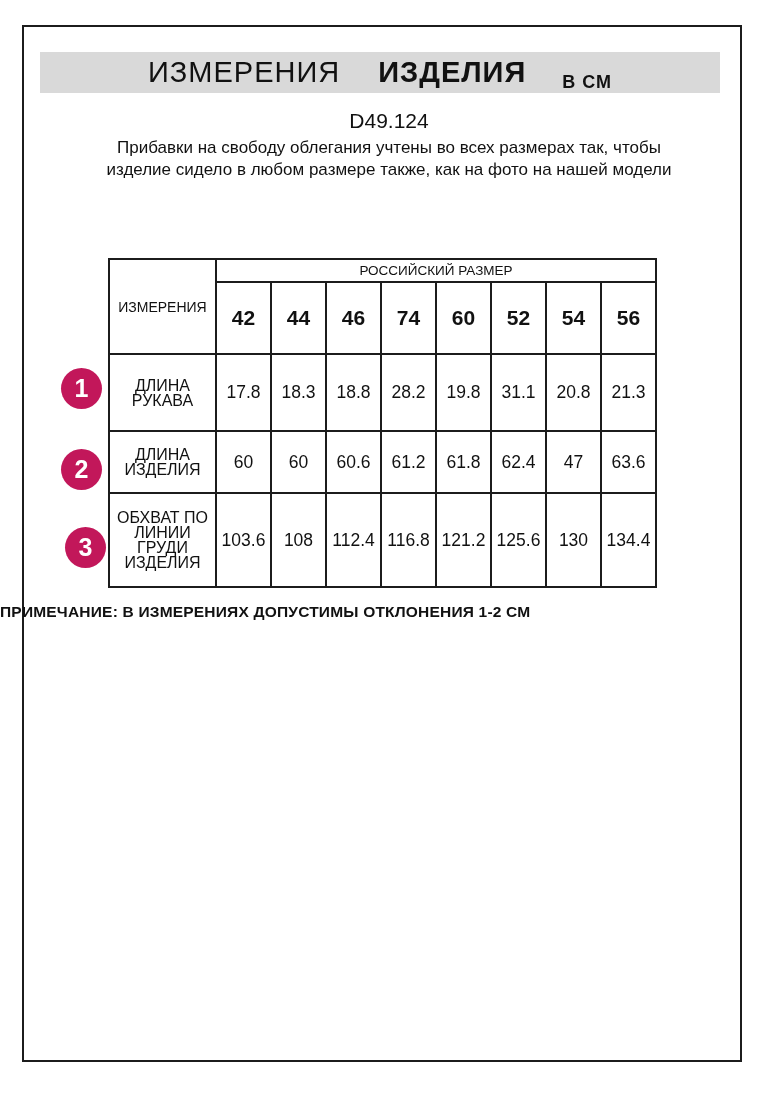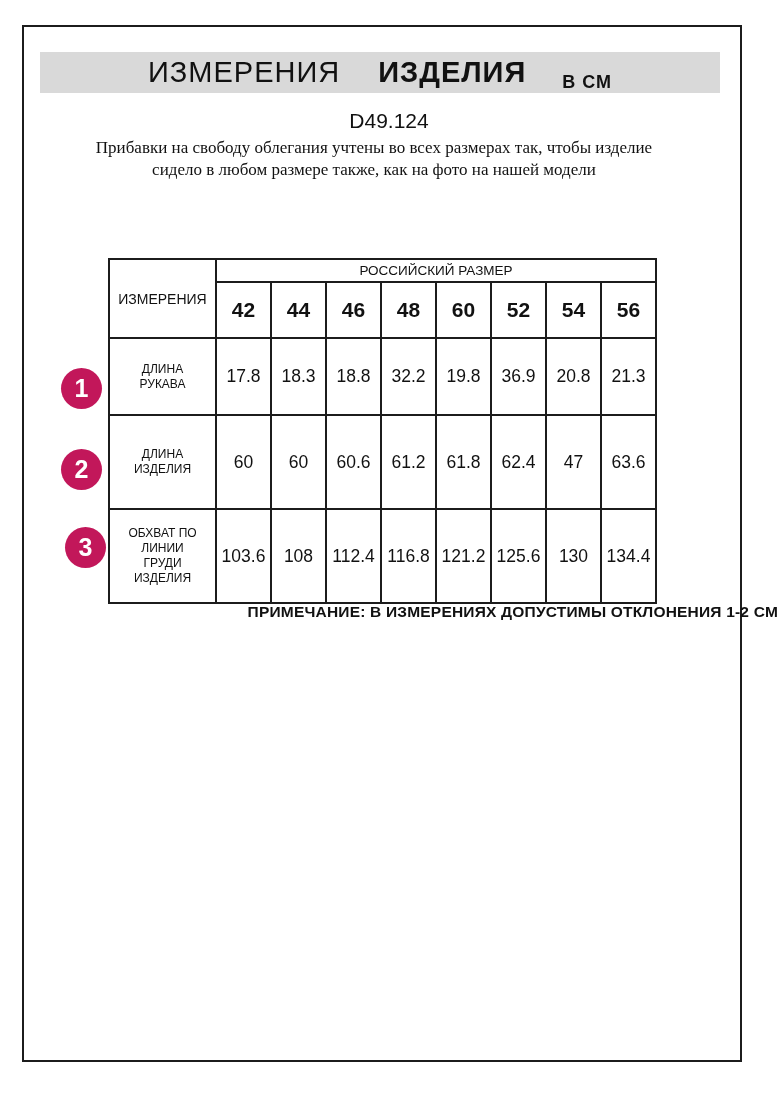--- a/index.html
+++ b/index.html
@@ -24,60 +24,60 @@
     display:flex; align-items:center; justify-content:center;
   }
   .title-word1 { font-size:29px; font-weight:normal; letter-spacing:1px; }
   .title-word2 { font-size:29px; font-weight:bold; margin-left:38px; letter-spacing:1px; }
   .title-unit  { font-size:18px; font-weight:bold; margin-left:36px; margin-top:20px; letter-spacing:1px; }
   .product-code {
     position:absolute; left:0; top:109px; width:778px;
     text-align:center; font-size:21px;
   }
   .description {
-    position:absolute; left:74px; top:137px; width:600px;
-    text-align:center; font-size:17px; line-height:22px;font-family:Liberation Serif, serif;
+    position:absolute; left:89px; top:137px; width:600px;
+    text-align:center; font-size:17px; line-height:22px;
   }
   table.size-table {
     position:absolute; left:108px; top:258px;
     border-collapse:collapse; table-layout:fixed;
   }
   .size-table td {
     border:2px solid #1c1c1c;
     text-align:center; vertical-align:middle;
     padding:0;
     overflow:hidden;
   }
   .size-table .group-row   { height:23px; }
   .size-table .group-cell  { font-size:13.5px;margin-top:40px; }
-  .size-table .sizes-row   { height:56px; }
+  .size-table .sizes-row   { height:72px; }
   .size-table .sizes-row td{ font-size:21px; font-weight:bold; }
   .size-table .corner-cell { font-size:14px; font-weight:normal; }
   .size-table .row-1 { height:77px; }
-  .size-table .row-2 { height:94px; }
+  .size-table .row-2 { height:62px; }
   .size-table .row-3 { height:94px; }
   .size-table .label-cell {
-    font-size:12px; line-height:15px;
-    white-space:pre-line; padding:0 12px;margin-top:16px;
+    font-size:16px; line-height:15px;
+    white-space:pre-line; padding:0 4px;margin-top:16px;
   }
   .size-table .value-cell { font-size:17.5px; }
   .badge {
     position:absolute;
     width:41px; height:41px; border-radius:50%;
     background:#c2175a;
     color:#fff; font-weight:bold; font-size:25px;
     display:flex; align-items:center; justify-content:center;
     box-shadow:0 0 0 1.5px #ffffff;
   }
   .badge-1 { left:61px; top:368px; }
   .badge-2 { left:61px; top:449px; }
   .badge-3 { left:65px; top:527px; }
   .note {
     position:absolute; left:0; top:603px; width:778px;
-    text-align:right; font-weight:bold; font-size:15.5px;
+    text-align:left; font-weight:bold; font-size:15.5px;
     letter-spacing:0.2px;
   }
 </style>
 </head>
 <body>
 
 <div class="frame"></div>
 
 <div class="titlebar">
   <span class="title-word1">ИЗМЕРЕНИЯ</span>
@@ -103,34 +103,34 @@
   </colgroup>
   <tbody>
       <tr class="group-row">
     <td rowspan="2" class="corner-cell">ИЗМЕРЕНИЯ</td>
     <td colspan="8" class="group-cell">РОССИЙСКИЙ РАЗМЕР</td>
   </tr>
   <tr class="sizes-row">
     <td>42</td>
     <td>44</td>
     <td>46</td>
-    <td>48</td>
+    <td>74</td>
     <td>60</td>
     <td>52</td>
     <td>54</td>
     <td>56</td>
   </tr>
   <tr class="row-1">
     <td class="label-cell">ДЛИНА РУКАВА</td>
     <td class="value-cell">17.8</td>
     <td class="value-cell">18.3</td>
     <td class="value-cell">18.8</td>
-    <td class="value-cell">32.2</td>
+    <td class="value-cell">28.2</td>
     <td class="value-cell">19.8</td>
-    <td class="value-cell">36.9</td>
+    <td class="value-cell">31.1</td>
     <td class="value-cell">20.8</td>
     <td class="value-cell">21.3</td>
   </tr>
   <tr class="row-2">
     <td class="label-cell">ДЛИНА
 ИЗДЕЛИЯ</td>
     <td class="value-cell">60</td>
     <td class="value-cell">60</td>
     <td class="value-cell">60.6</td>
     <td class="value-cell">61.2</td>

